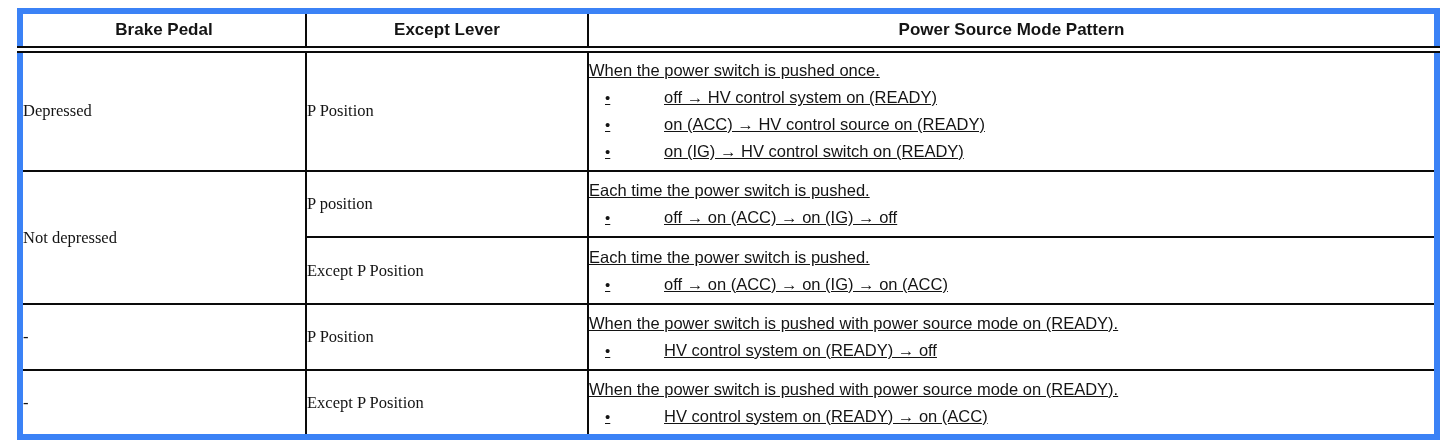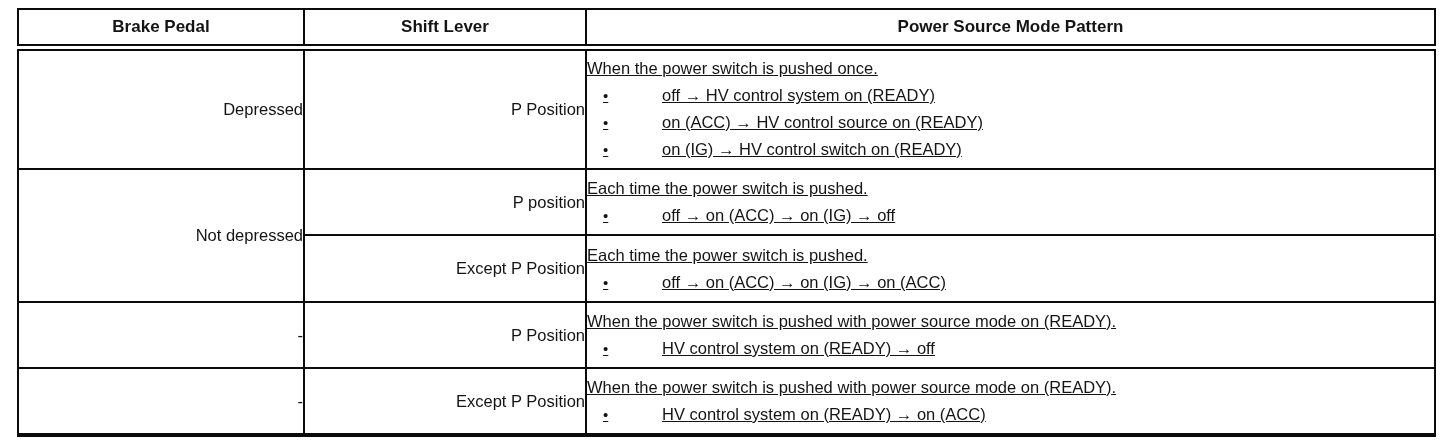--- a/index.html
+++ b/index.html
@@ -13,21 +13,21 @@
     width: 1456px;
     height: 448px;
     background: #ffffff;
     box-sizing: border-box;
     padding: 8px 0 0 17px;
   }
   table.spec-table {
     border-collapse: collapse;
     table-layout: fixed;
     width: 1417px;
-    border: 1px solid #3b82f6;
+    border: 6px solid #3b82f6;
     padding-left: 20px;
   }
   table.spec-table col.c1 { width: 286px; }
   table.spec-table col.c2 { width: 282px; }
   table.spec-table col.c3 { width: 849px; }
   table.spec-table th,
   table.spec-table td {
     border: 2px solid #0a0a0a;
     box-sizing: border-box;
     font-size: 16.5px;
@@ -41,22 +41,23 @@
     text-align: center;
     border-bottom: 7px double #0a0a0a;
   }
   tr.r1 { height: 122px; }
   tr.r2 { height: 66px; }
   tr.r3 { height: 67px; }
   tr.r4 { height: 66px; }
   tr.r5 { height: 67px; }
   tr.r5 td { border-bottom: 4px solid #0a0a0a; }
   td.center-cell {
-    text-align: right;
+    text-align: left;
     vertical-align: middle;
+    font-family: Liberation Serif, serif;
   }
   td.pattern-cell {
     vertical-align: top;
     padding: 6px 10px 4px 11px;
     text-decoration: underline;
   }
   .pattern-intro {
     line-height: 27px;
     white-space: nowrap;
   }
@@ -79,21 +80,21 @@
 <div class="page">
   <table class="spec-table">
     <colgroup>
         <col class="c1">
         <col class="c2">
         <col class="c3">
       </colgroup>
     <thead>
       <tr>
         <th>Brake Pedal</th>
-        <th>Shift Lever</th>
+        <th>Except Lever</th>
         <th>Power Source Mode Pattern</th>
       </tr>
     </thead>
     <tbody>
       <tr class="r1">
         <td class="center-cell">Depressed</td>
         <td class="center-cell">P Position</td>
         <td class="pattern-cell">
           <div class="pattern-intro">When the power switch is pushed once.</div>
           <div class="bullet-line">

